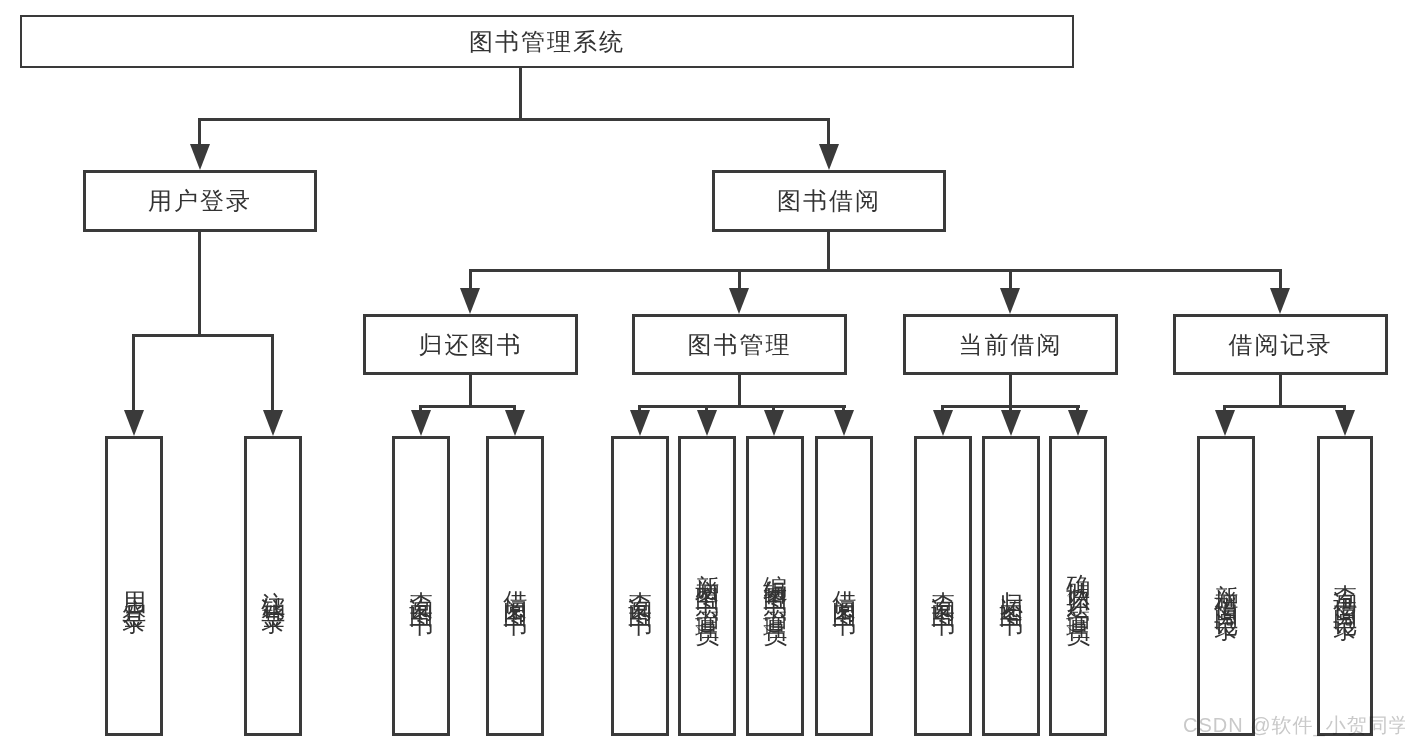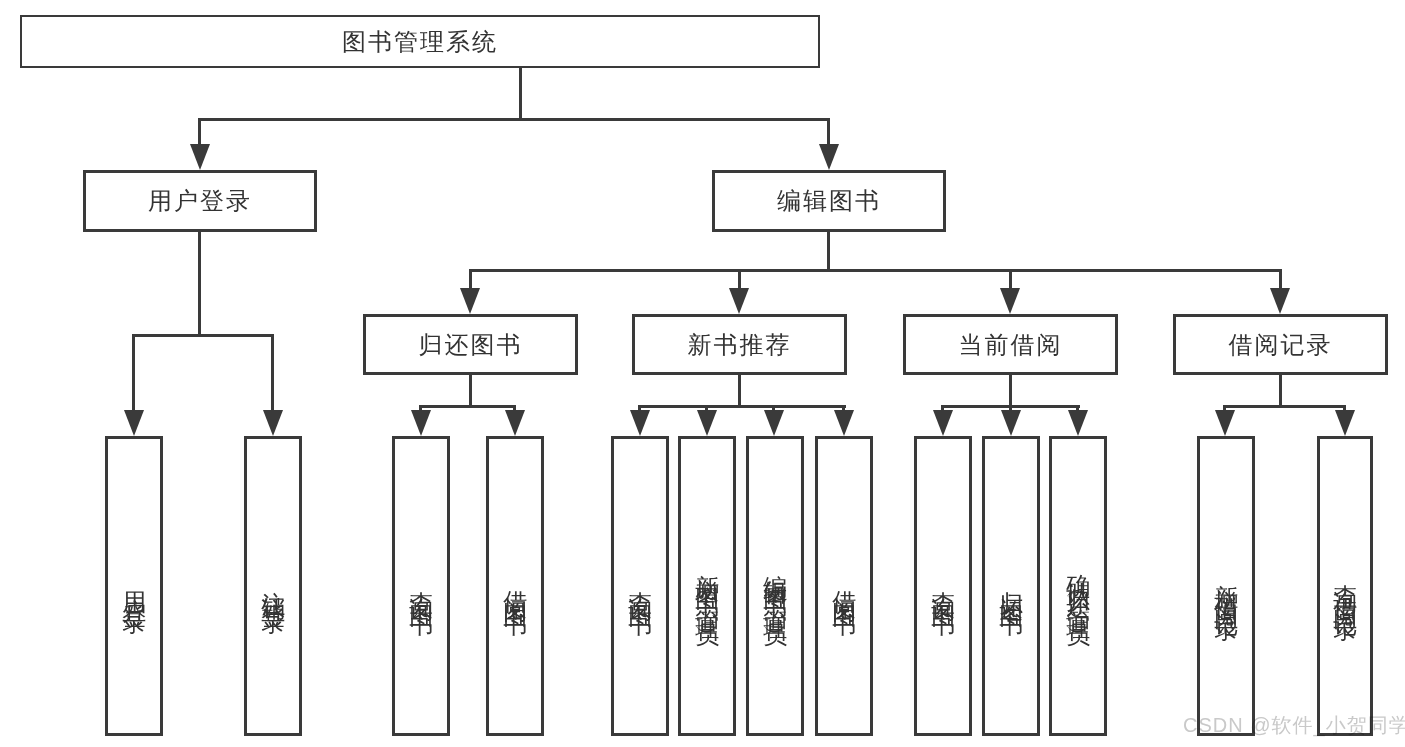--- a/index.html
+++ b/index.html
@@ -29,36 +29,36 @@
   .watermark{
     position:absolute;left:1183px;top:712px;font-size:20px;color:#c9c9c9;
     letter-spacing:1px;white-space:nowrap;mix-blend-mode:multiply;z-index:5;
   }
 </style>
 </head>
 <body>
 
 <div class="canvas">
 
-  <div class="box root" style="left:20px;top:15px;width:800px;height:53px">
+  <div class="box root" style="left:20px;top:15px;width:1054px;height:53px">
     <span class="hlabel">图书管理系统</span>
   </div>
 
   <div class="vl" style="left:519px;top:68px;height:52px"></div>
   <div class="hl" style="left:198px;top:118px;width:632px"></div>
   <div class="vl" style="left:198px;top:118px;height:28px"></div>
   <div class="arr" style="left:190px;top:144px"></div>
   <div class="vl" style="left:827px;top:118px;height:28px"></div>
   <div class="arr" style="left:819px;top:144px"></div>
 
   <div class="box" style="left:83px;top:170px;width:234px;height:62px">
     <span class="hlabel">用户登录</span>
   </div>
   <div class="box" style="left:712px;top:170px;width:234px;height:62px">
-    <span class="hlabel">编辑图书</span>
+    <span class="hlabel">图书借阅</span>
   </div>
 
   <div class="vl" style="left:198px;top:232px;height:104px"></div>
   <div class="hl" style="left:132px;top:334px;width:142px"></div>
   <div class="vl" style="left:132px;top:334px;height:80px"></div>
   <div class="arr" style="left:124px;top:410px"></div>
   <div class="vl" style="left:271px;top:334px;height:80px"></div>
   <div class="arr" style="left:263px;top:410px"></div>
 
   <div class="vl" style="left:827px;top:232px;height:40px"></div>
@@ -69,21 +69,21 @@
   <div class="arr" style="left:729px;top:288px"></div>
   <div class="vl" style="left:1009px;top:269px;height:21px"></div>
   <div class="arr" style="left:1000px;top:288px"></div>
   <div class="vl" style="left:1279px;top:269px;height:21px"></div>
   <div class="arr" style="left:1270px;top:288px"></div>
 
   <div class="box" style="left:363px;top:314px;width:215px;height:61px">
     <span class="hlabel">归还图书</span>
   </div>
   <div class="box" style="left:632px;top:314px;width:215px;height:61px">
-    <span class="hlabel">新书推荐</span>
+    <span class="hlabel">图书管理</span>
   </div>
   <div class="box" style="left:903px;top:314px;width:215px;height:61px">
     <span class="hlabel">当前借阅</span>
   </div>
   <div class="box" style="left:1173px;top:314px;width:215px;height:61px">
     <span class="hlabel">借阅记录</span>
   </div>
 
   <div class="vl" style="left:469px;top:375px;height:33px"></div>
   <div class="hl" style="left:419px;top:405px;width:97px"></div>

